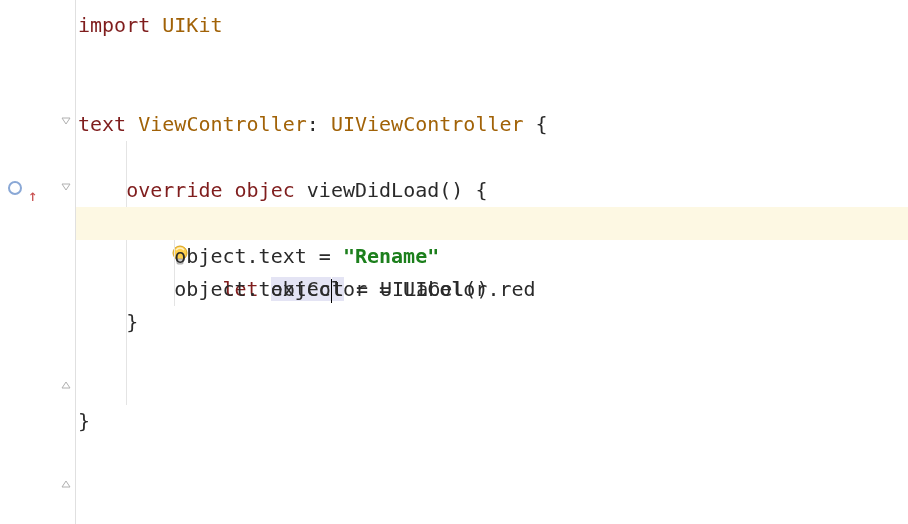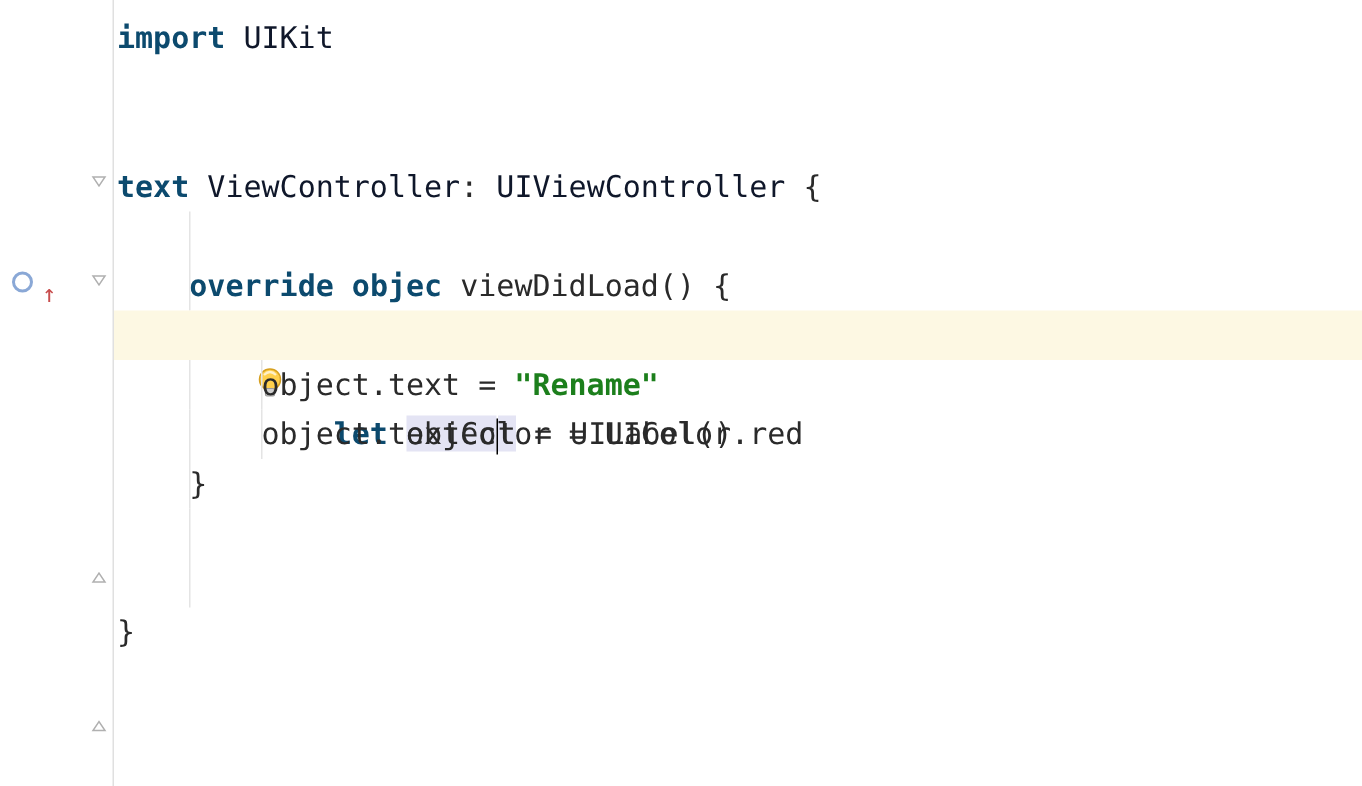--- a/index.html
+++ b/index.html
@@ -66,22 +66,22 @@
     .line.highlighted {
       background: #fdf8e3;
     }
     .bulb {
       position: absolute;
       left: 22px;
       top: 4px;
       width: 20px;
       height: 24px;
     }
-    .kw { color: #0c4a6e; font-weight: bold; }
-    .type { color: #0f172a; }
+    .kw { color: #7f1d1d; font-weight: normal; }
+    .type { color: #a16207; }
     .plain { color: #2a2a2a; }
     .str { color: #1c7f1c; font-weight: bold; }
     .sel { background: #e4e4f4; }
     .indent-guide {
       position: absolute;
       width: 1px;
       background: #e4e4e4;
       top: 0;
       bottom: 0;
     }

